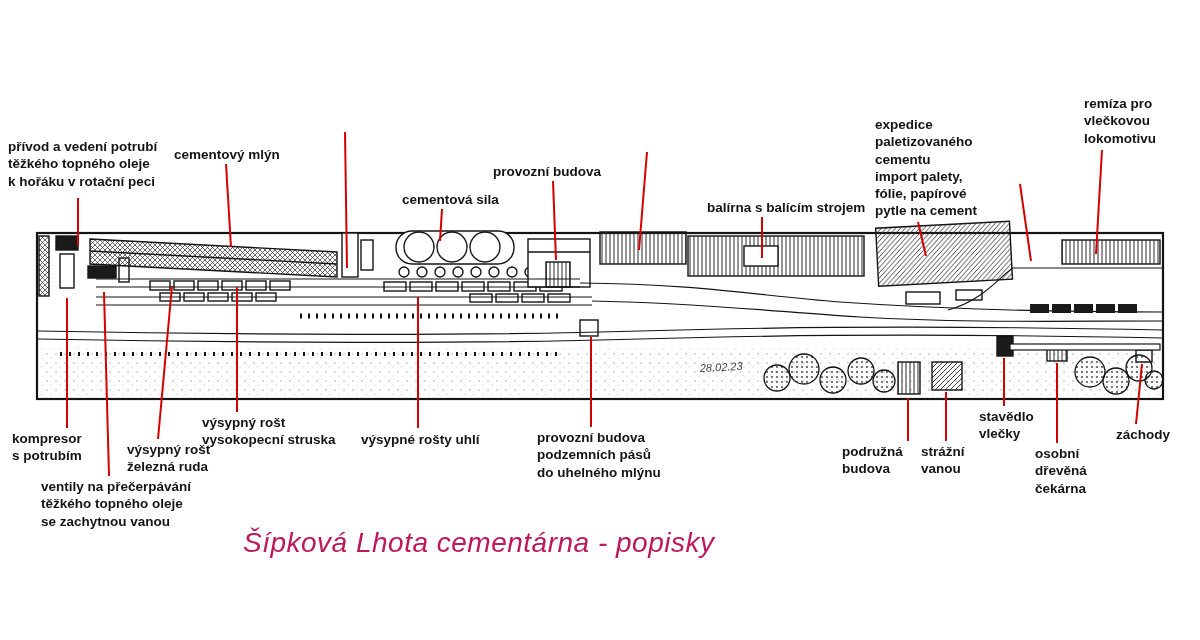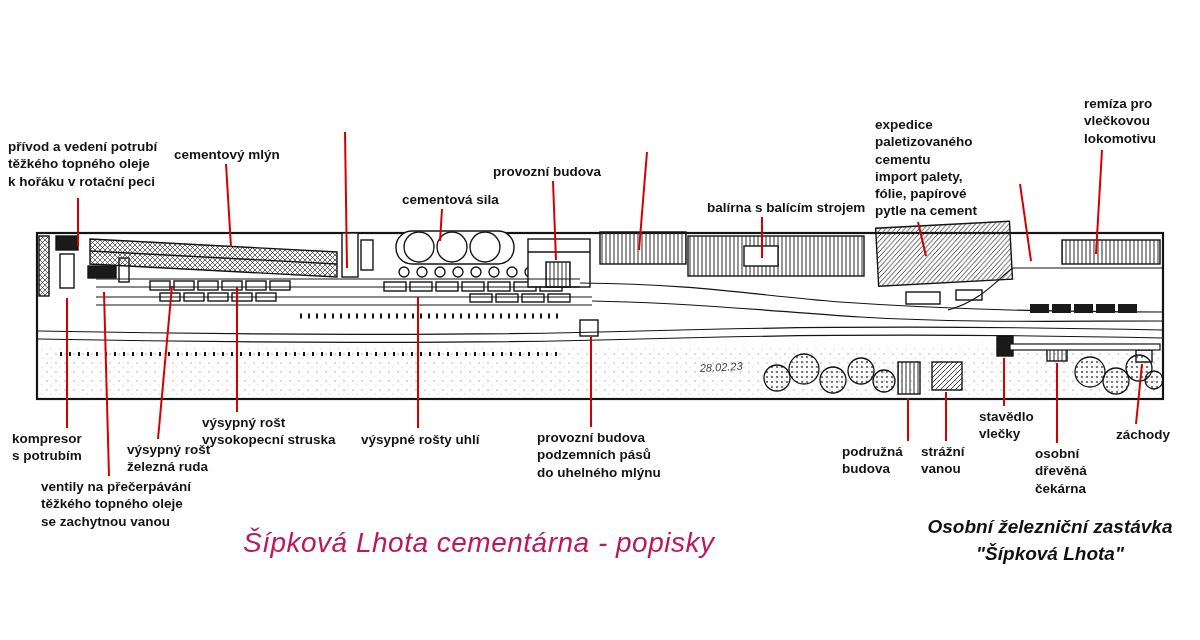--- a/index.html
+++ b/index.html
@@ -258,16 +258,14 @@
   <div class="lbl" style="left:921px;top:443px">strážní
 vanou</div>
   <div class="lbl" style="left:979px;top:408px">stavědlo
 vlečky</div>
   <div class="lbl" style="left:1035px;top:445px">osobní
 dřevěná
 čekárna</div>
   <div class="lbl" style="left:1116px;top:426px">záchody</div>
 
   <div class="title">Šípková Lhota cementárna - popisky</div>
-  <div class="subtitle">Osobní železniční zastávka
-"Šípková Lhota"</div>
 
 </div>
 
 </body></html>

